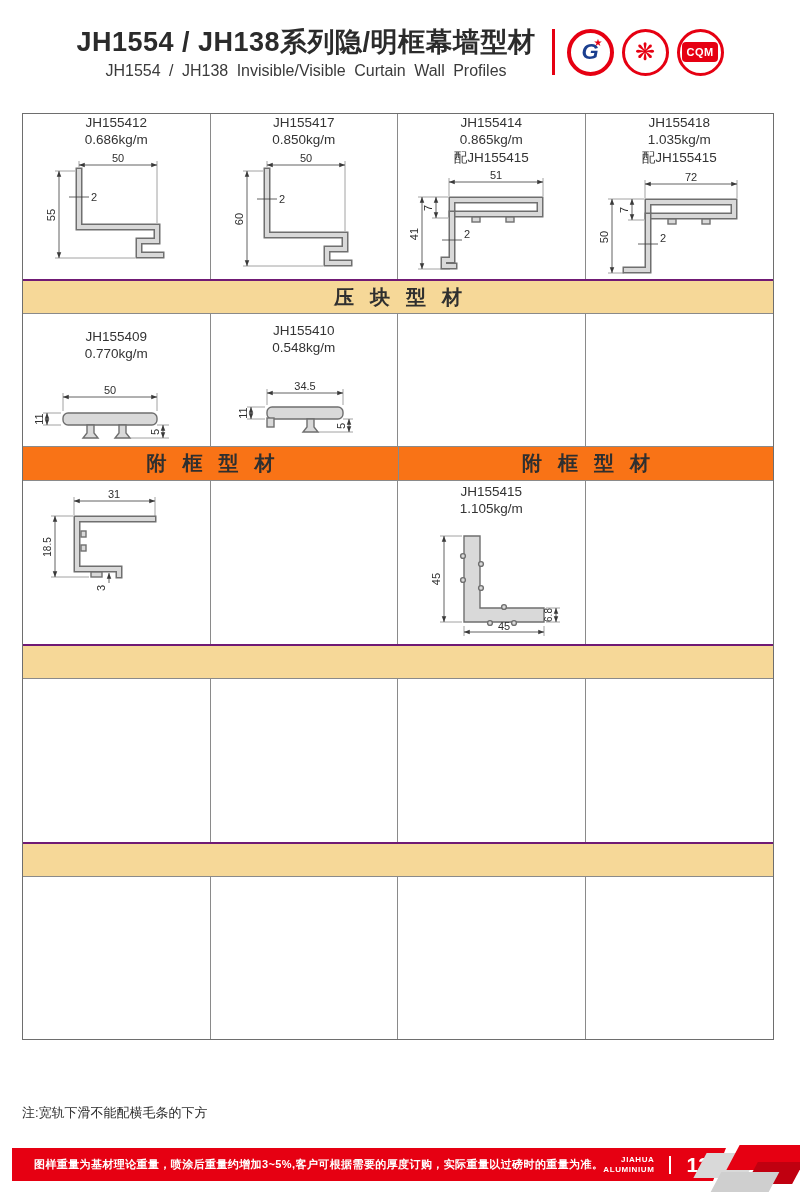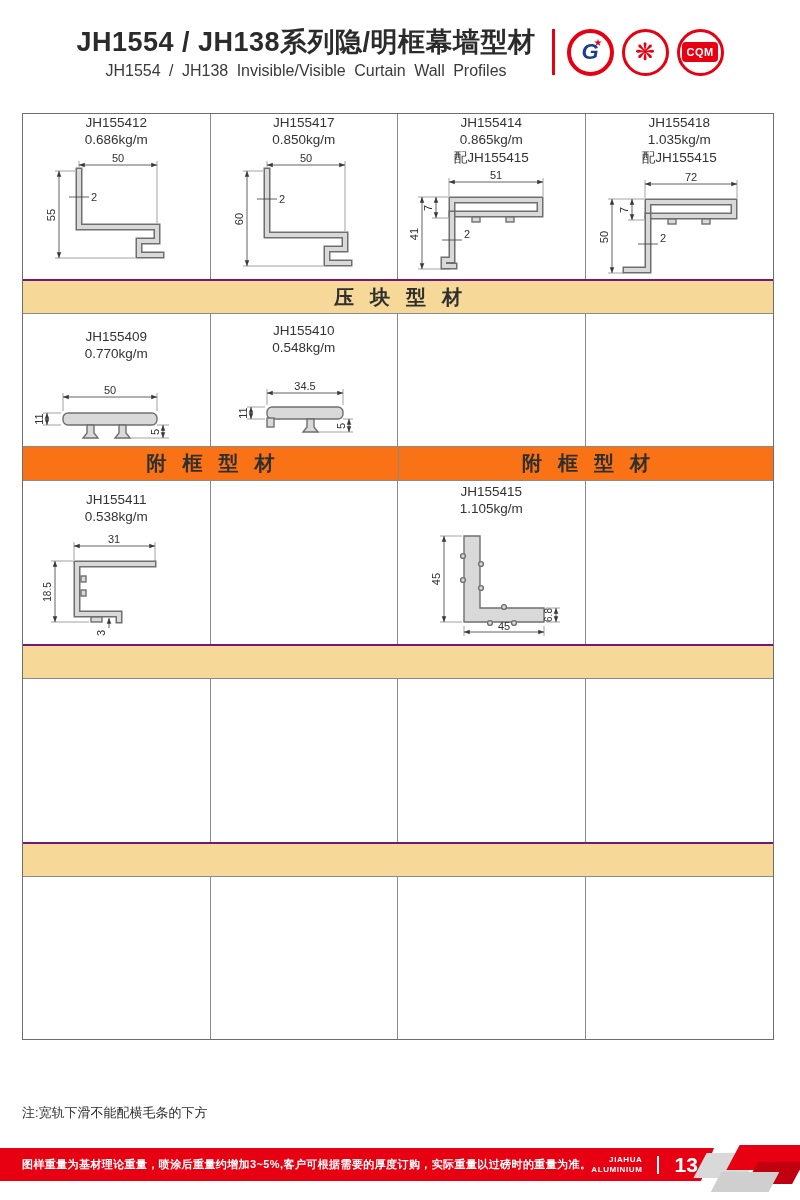--- a/index.html
+++ b/index.html
@@ -44,21 +44,21 @@
   .pf-out { stroke:#6f6f6f; stroke-width:7; fill:none; stroke-linecap:square; stroke-linejoin:miter; }
   .pf-in  { stroke:#d9d9d9; stroke-width:4; fill:none; stroke-linecap:square; stroke-linejoin:miter; }
   .pf-solid { fill:#d9d9d9; stroke:#6f6f6f; stroke-width:1.4; }
   .ext { stroke:#8a8a8a; stroke-width:0.8; }
   .dim { stroke:#3a3a3a; stroke-width:0.8; }
 
   
   .note { position:absolute; left:22px; top:1104px; font-size:13px; color:#2f2f2f; }
 
   
-  .footer-band { position:absolute; left:0; top:1148px; width:714px; height:33px; background:#e60012;
+  .footer-band { position:absolute; left:12px; top:1148px; width:714px; height:33px; background:#e60012;
                  clip-path:polygon(0 0,100% 0,calc(100% - 13px) 100%,0 100%);
                  display:flex; align-items:center; }
   .disclaimer { color:#fff; font-size:11px; font-weight:bold; letter-spacing:0.4px; padding-left:22px; white-space:nowrap; }
   .brand { margin-left:auto; display:flex; align-items:center; gap:15px; padding-right:30px; }
   .brand-name { text-align:right; color:#fff; font-weight:bold; font-size:8px; line-height:1.15; letter-spacing:0.6px; }
   .brand-sep { width:2px; height:18px; background:#fff; }
   .page-number { color:#fff; font-weight:bold; font-size:21px; }
   .deco { position:absolute; transform:skewX(-28deg); }
   .deco1 { left:700px; top:1153px; width:52px; height:25px; background:#d9d9d9; }
   .deco2 { left:733px; top:1145px; width:72px; height:25px; background:#e60012; }
@@ -258,24 +258,20 @@
       <div class="cell"></div>
     </div>
 
     <div class="band-split">
       <div class="band-half">附框型材</div>
       <div class="band-half">附框型材</div>
     </div>
 
     <div class="cells r3">
       <div class="cell">
-        <div class="cell-label" style="margin-top:10px;">
-          <div>JH155411</div>
-          <div>0.538kg/m</div>
-        </div>
         <svg class="drawing" width="170" height="108" viewBox="0 0 170 108" style="margin-top:4px">
           <line class="ext" x1="43" y1="30" x2="43" y2="12"></line>
           <line class="ext" x1="124" y1="31" x2="124" y2="12"></line>
           <line class="dim" x1="43" y1="16" x2="124" y2="16" marker-start="url(#arr)" marker-end="url(#arr)"></line>
           <text x="83" y="13" text-anchor="middle">31</text>
           <line class="ext" x1="42" y1="31" x2="20" y2="31"></line>
           <line class="ext" x1="58" y1="92" x2="20" y2="92"></line>
           <line class="dim" x1="24" y1="31" x2="24" y2="92" marker-start="url(#arr)" marker-end="url(#arr)"></line>
           <text class="sm" x="20" y="62" text-anchor="middle" transform="rotate(-90 20 62)">18.5</text>
           <polyline class="pf-out" points="122,34 46,34 46,84 88,84 88,90"></polyline>

